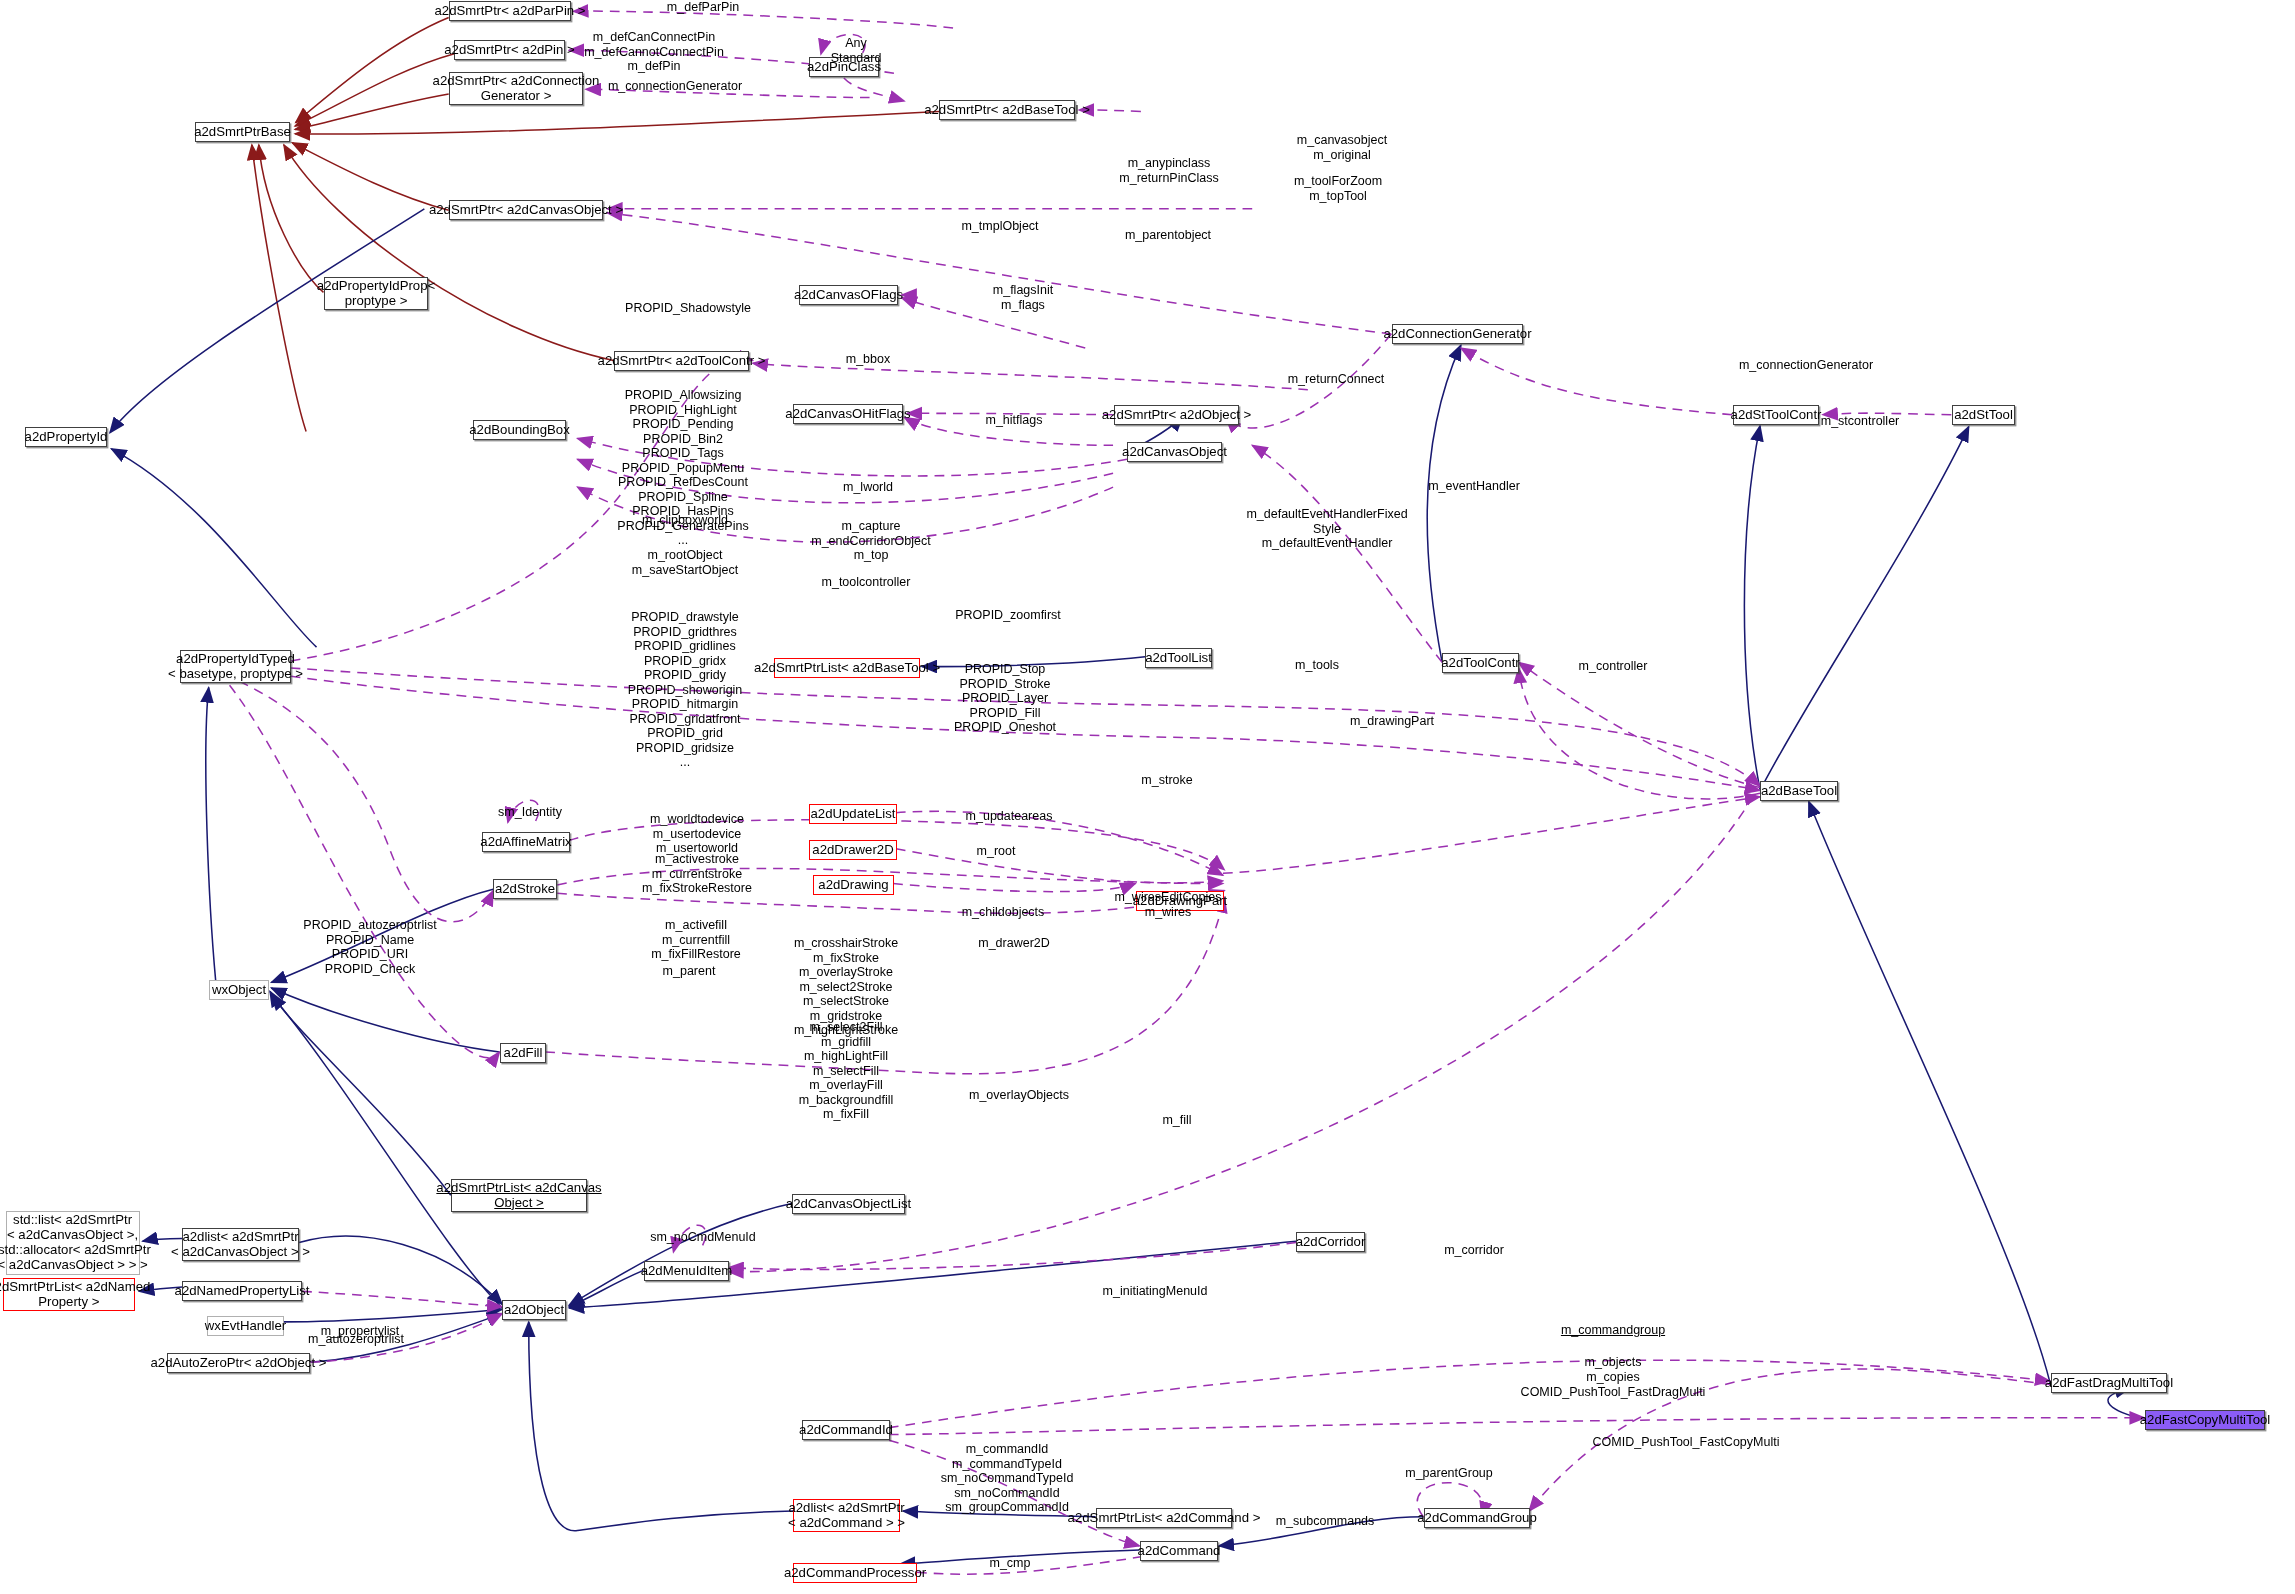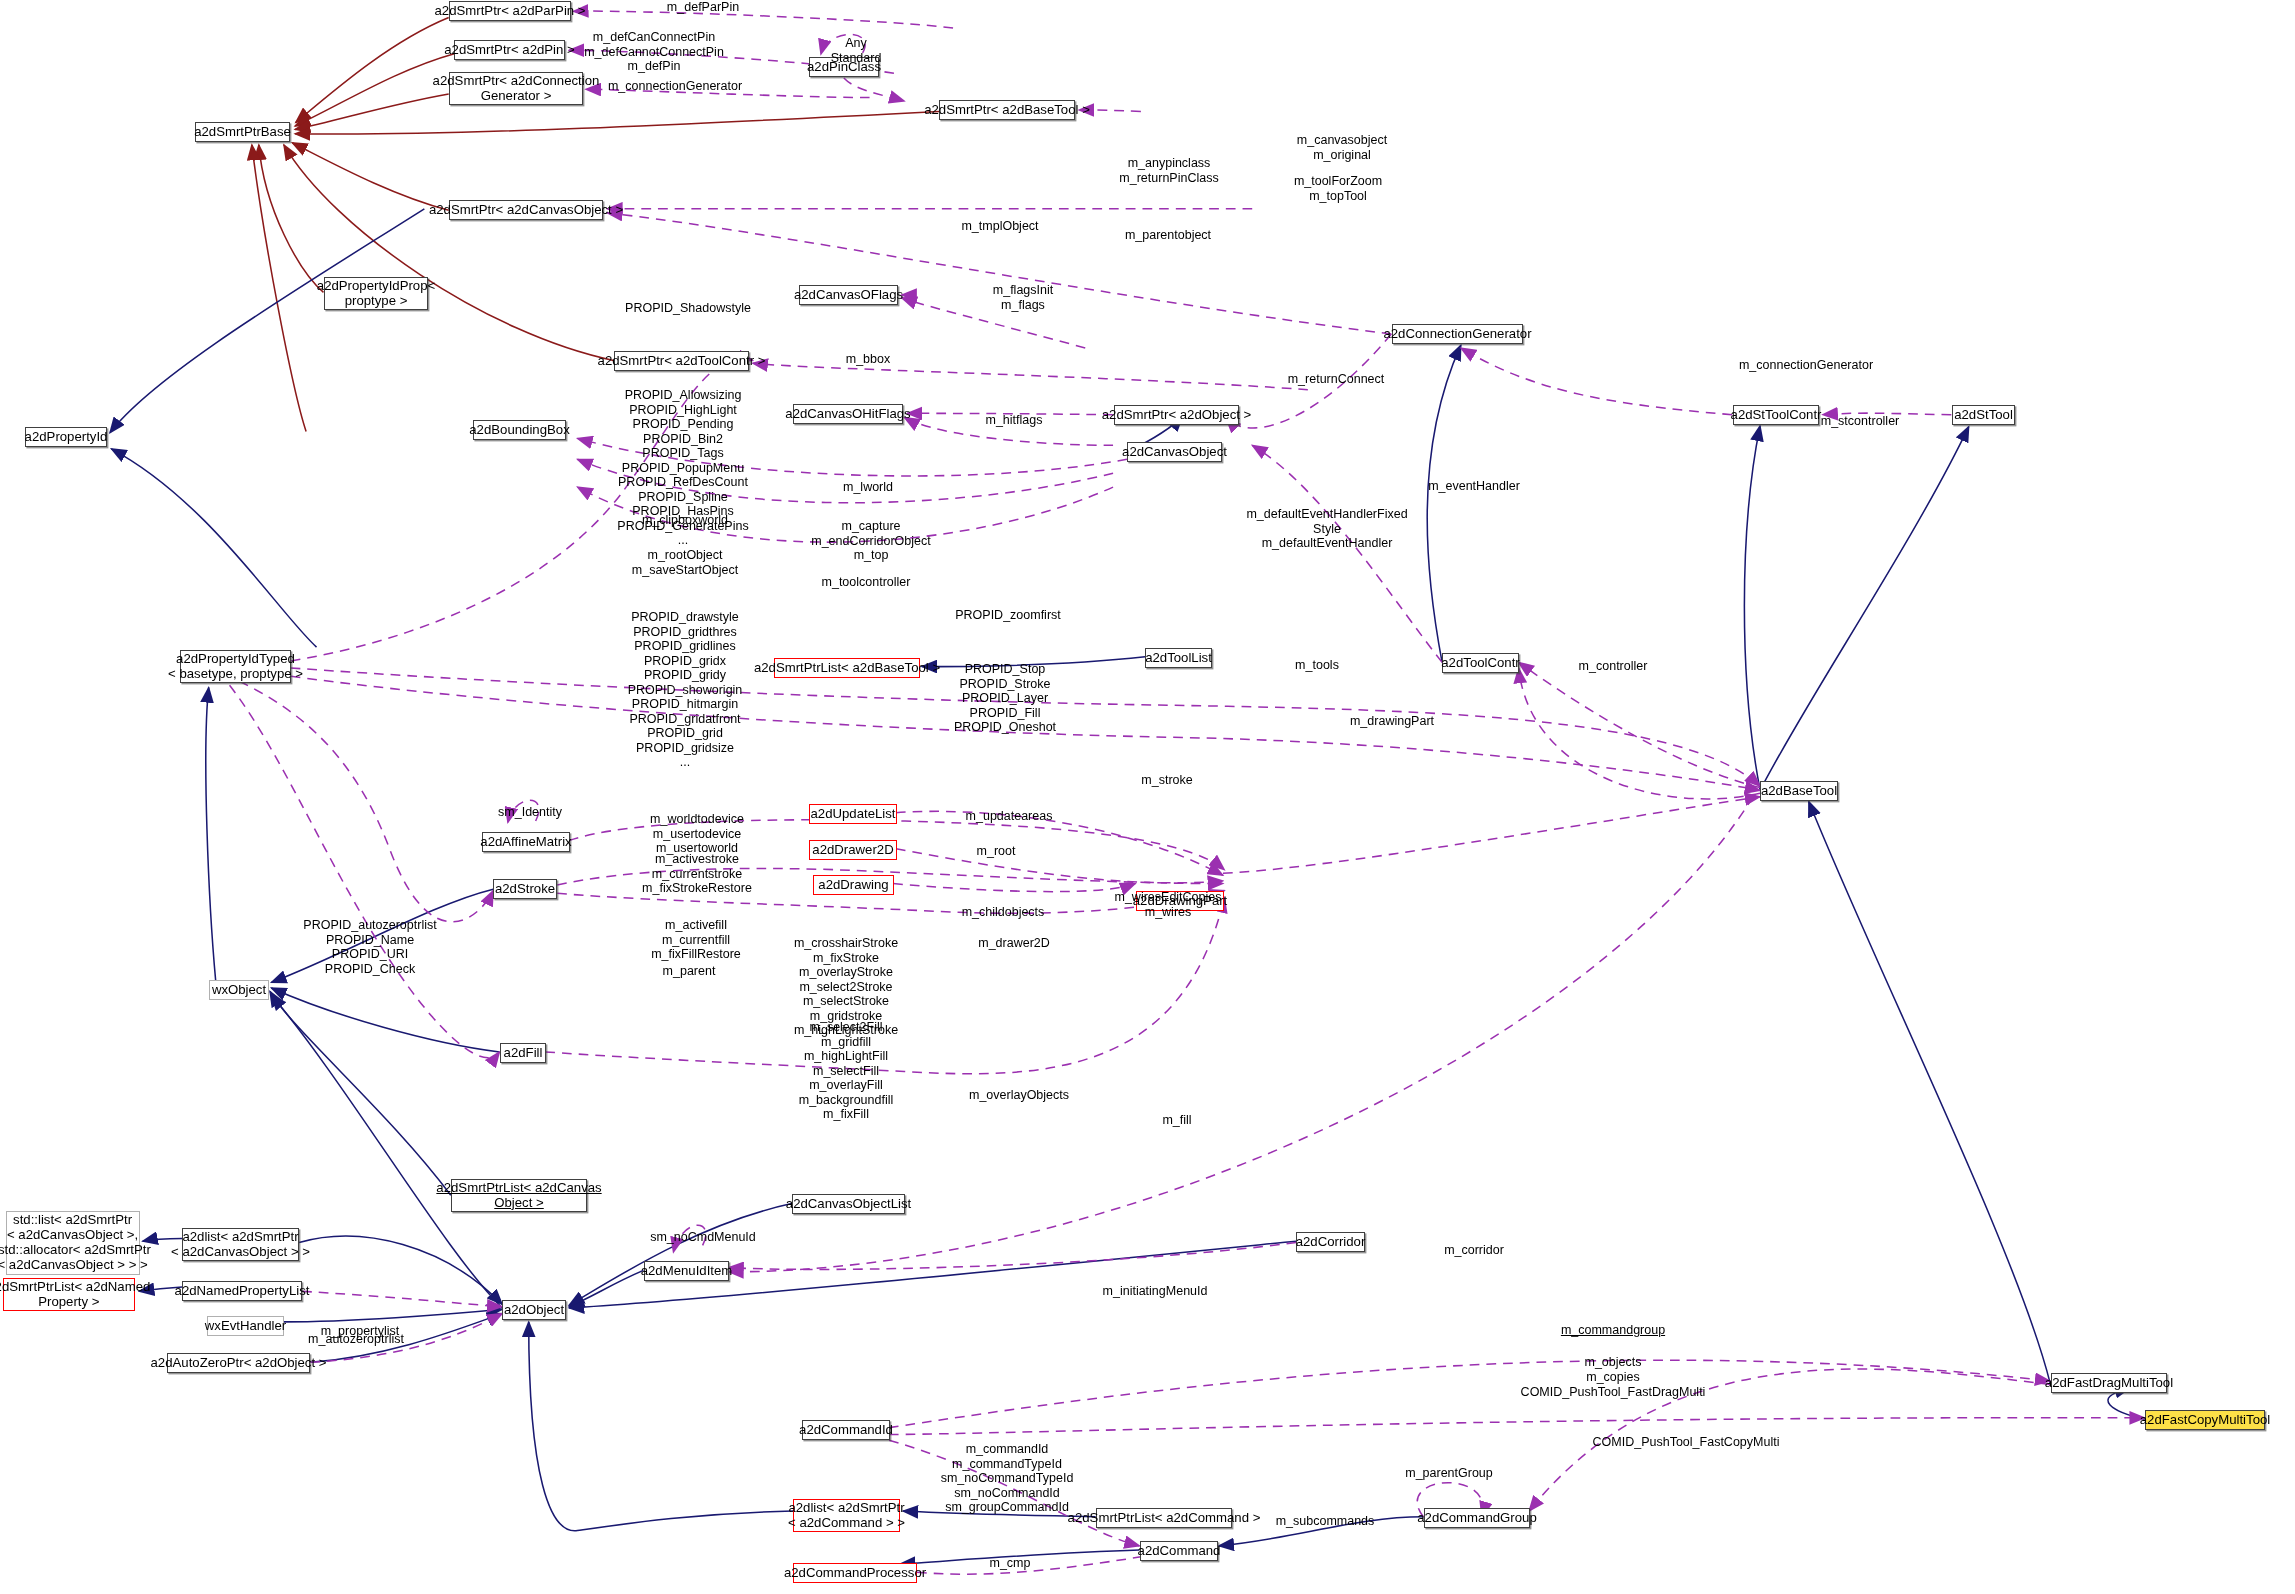--- a/index.html
+++ b/index.html
@@ -5,21 +5,21 @@
   html,body{margin:0;padding:0;background:#ffffff;}
   body{font-family:"Liberation Sans","DejaVu Sans",sans-serif;}
   #diagram{position:relative;width:2295px;height:1594px;overflow:hidden;background:#fff;}
   #edges{position:absolute;left:0;top:0;width:2295px;height:1594px;}
   .node{position:absolute;box-sizing:border-box;background:#ffffff;border:1.4px solid #404040;
         display:flex;align-items:center;justify-content:center;text-align:center;
         font-size:13.2px;line-height:1.12;color:#000;white-space:pre;padding:0.7px 2.8px;
         box-shadow:1.4px 1.4px 0 rgba(60,60,60,.55);}
   .node.red{border-color:#ff0000;box-shadow:none;}
   .node.grey{border-color:#b0b0b0;box-shadow:none;}
-  .node.filled{background:#fde047;border-color:#404040;}
+  .node.filled{background:#8b5cf6;border-color:#404040;}
   .elabel{position:absolute;font-size:12.5px;line-height:1.16;color:#000;text-align:center;
           white-space:pre;transform:translateX(-50%);}
 </style>
 </head>
 <body>
 
 <div id="diagram">
 
   <svg id="edges" viewBox="0 0 3299 2291" xmlns="http://www.w3.org/2000/svg">
     <defs>

